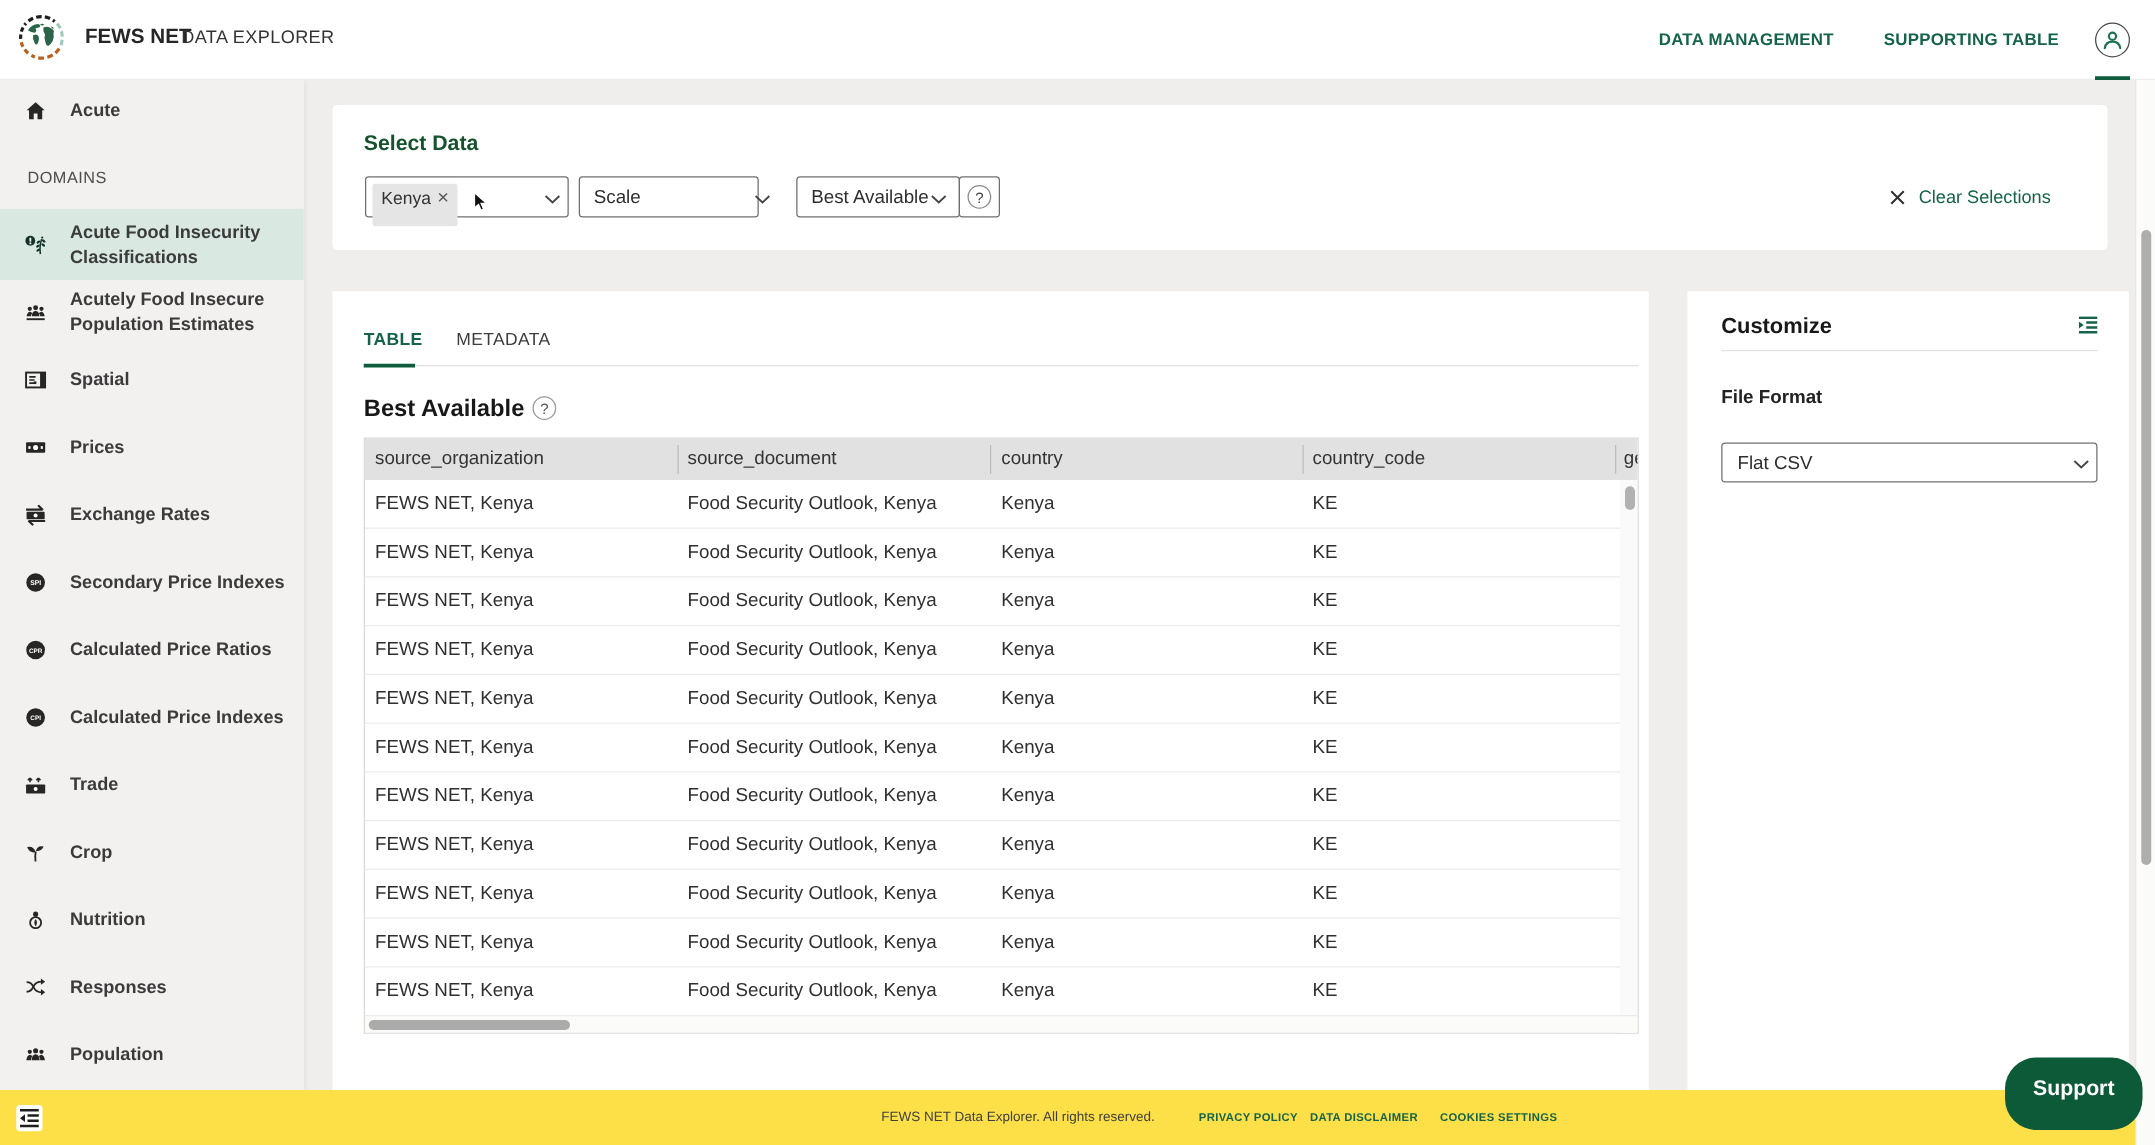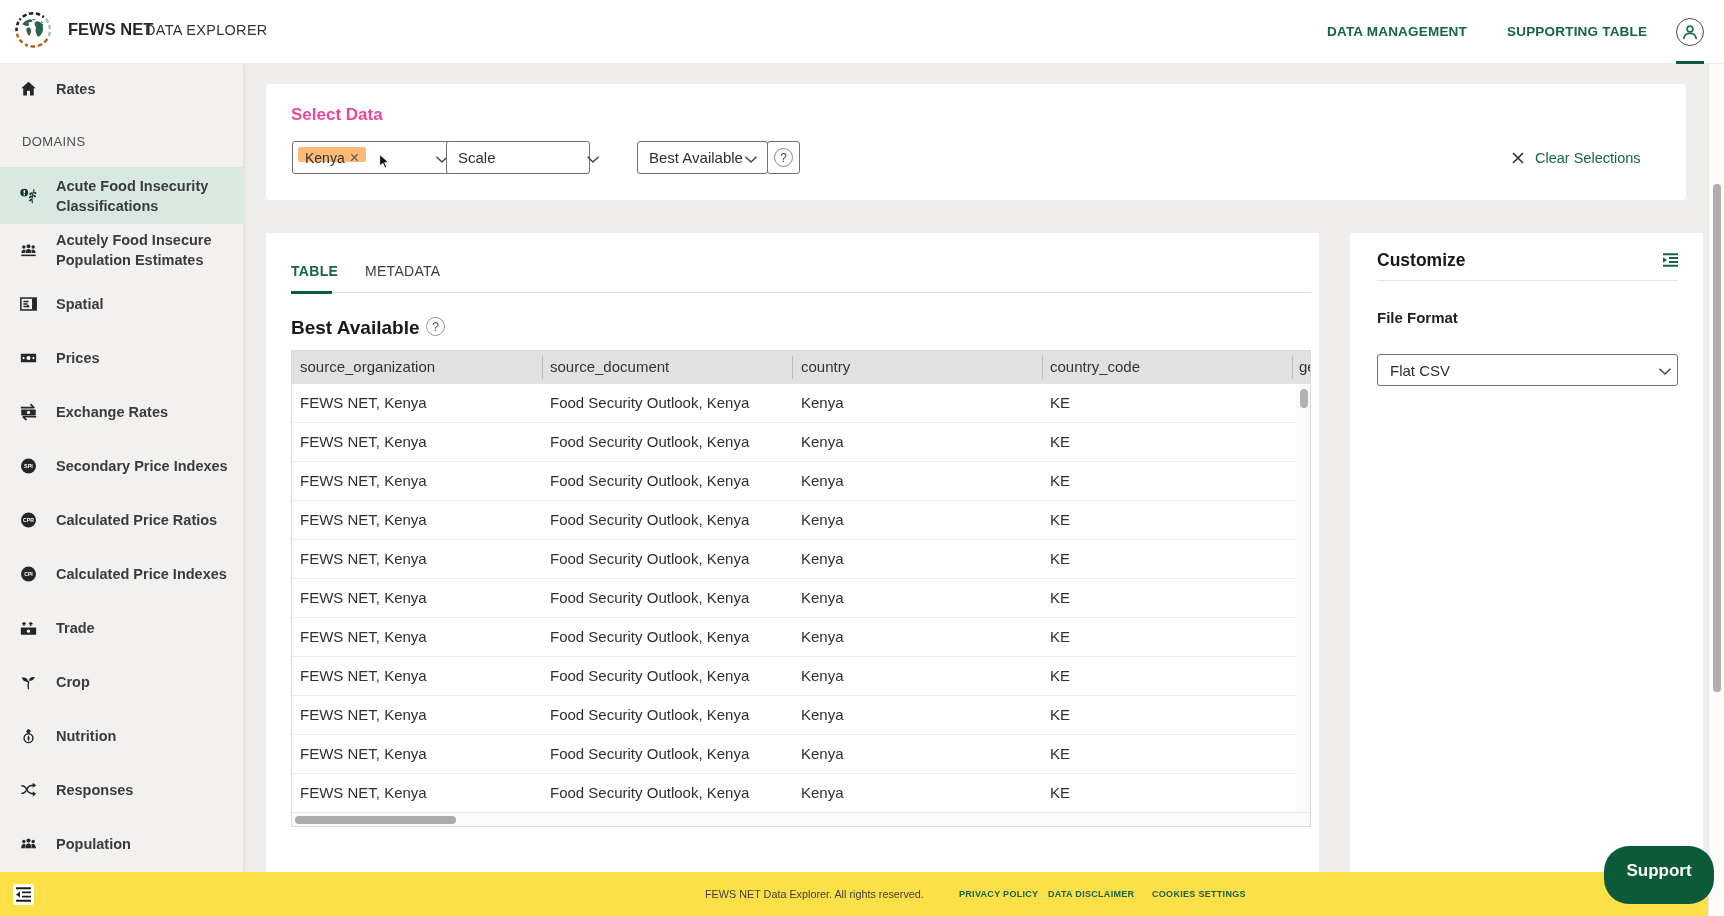--- a/index.html
+++ b/index.html
@@ -24,21 +24,21 @@
 
 
 #main { position:absolute; left:243px; top:64px; width:1465px; height:808px; background:#efeeec; }
 #pagebar { position:absolute; left:1708px; top:64px; width:16px; height:852px; background:#fbfbfa; border-left:1px solid #e6e6e5; z-index:6; }
 #pagebar .thumb { position:absolute; left:4px; top:120px; width:8px; height:508px; background:#aeaeae; border-radius:4px; }
 
 .card { background:#fff; border-radius:4px; }
 #select-card { position:absolute; left:23px; top:20px; width:1420px; height:116px; }
 .sel { position:absolute; top:57px; height:33px; border:1px solid #6f6f6f; border-radius:3px; background:#fff; font-size:15px; color:#2e2e2e; }
 .chev { position:absolute; width:14px; height:14px; }
-.chip { position:absolute; left:5px; top:5px; height:15px; background:#fdba74; border-radius:2px; font-size:14px; color:#333; line-height:22px; padding:0 7px; }
+.chip { position:absolute; left:5px; top:5px; height:34px; background:#e5e5e5; border-radius:2px; font-size:14px; color:#333; line-height:22px; padding:0 7px; }
 .chip .x { color:#555; margin-left:5px; font-size:16px; }
 #clear-sel { position:absolute; left:1269px; top:66px; font-size:14.5px; color:#14634a; font-weight:500; }
 
 #left-panel { position:absolute; left:23px; top:169px; width:1053px; height:639px; background:#fff; }
 #right-panel { position:absolute; left:1090px; top:169px; width:353px; height:734px; background:#fff;margin-left:17px; }
 
 
 .tabbar { position:absolute; left:25px; top:0; width:1020px; height:60px; border-bottom:1px solid #e0e0e0; }
 .tab { position:absolute; top:30px; font-size:15px; letter-spacing:0.3px; }
 #tab-table { left:0; color:#14634a; font-weight:bold; font-size:14px; }
@@ -83,21 +83,21 @@
     <path d="M1.8 14.5 Q2.6 9.3 8 9.3 Q13.4 9.3 14.2 14.5" fill="none" stroke="#1e7350" stroke-width="1.7" stroke-linecap="round"></path>
   </svg>
   <div id="avatar-underline"></div>
 </div>
 
 <div id="sidebar">
   <div class="side-item" style="top:5px;height:40px">
     <svg class="ico" viewBox="0 0 20 20">
         <path d="M10 1.5 L18.5 9 H16.2 V17.5 H11.8 V12 H8.2 V17.5 H3.8 V9 H1.5 Z" fill="#262626"></path>
       </svg>
-    <div class="txt">Rates</div>
+    <div class="txt">Acute</div>
   </div>
   <div id="domains-label">DOMAINS</div>
   <div class="side-item" style="top:103px;height:57px;background:#d9e9e2">
     <svg class="ico" viewBox="0 0 20 20">
       <circle cx="5" cy="6" r="4.6" fill="#12332a"></circle>
         <rect x="4.2" y="3.2" width="1.7" height="3.6" fill="#fff"></rect>
         <rect x="4.2" y="7.6" width="1.7" height="1.7" fill="#fff"></rect>
       <path d="M14.5 18.5 Q13.4 12 15.6 4.5" stroke="#12332a" stroke-width="1.4" fill="none"></path>
       <ellipse cx="12.6" cy="7.2" rx="2" ry="1.1" transform="rotate(-35 12.6 7.2)" fill="#12332a"></ellipse>
       <ellipse cx="17.6" cy="6.2" rx="2" ry="1.1" transform="rotate(35 17.6 6.2)" fill="#12332a"></ellipse>
@@ -210,28 +210,28 @@
       <path d="M1.2 15 Q1.9 10 4.8 9.8 L7 11 Q5.8 12.2 5.6 15 Z" fill="#262626"></path>
       <path d="M18.8 15 Q18.1 10 15.2 9.8 L13 11 Q14.2 12.2 14.4 15 Z" fill="#262626"></path>
       <path d="M6.2 15 Q6.6 9.3 10 9.3 Q13.4 9.3 13.8 15 Z" fill="#262626"></path>
     </svg>
     <div class="txt">Population</div>
   </div>
 </div>
 
 <div id="main">
   <div id="select-card" class="card">
-    <div style="position:absolute;left:25px;top:21px;font-size:17px;font-weight:bold;color:#ec4899">Select Data</div>
+    <div style="position:absolute;left:25px;top:21px;font-size:17px;font-weight:bold;color:#14532d">Select Data</div>
     <div class="sel" style="left:26px;width:163px">
       <div class="chip">Kenya<span class="x">×</span></div>
       <svg class="chev" style="left:142px;top:10px" viewBox="0 0 14 14">
           <path d="M1.5 4.8 L7 10 L12.5 4.8" fill="none" stroke="#444" stroke-width="1.5"></path>
         </svg>
     </div>
-    <div class="sel" style="left:180px;width:144px">
+    <div class="sel" style="left:197px;width:144px">
       <span style="position:absolute;left:11px;top:7px">Scale</span>
       <svg class="chev" style="left:139px;top:10px" viewBox="0 0 14 14">
           <path d="M1.5 4.8 L7 10 L12.5 4.8" fill="none" stroke="#444" stroke-width="1.5"></path>
         </svg>
     </div>
     <div class="sel" style="left:371px;width:131px">
       <span style="position:absolute;left:11px;top:7px">Best Available</span>
       <svg class="chev" style="left:106px;top:10px" viewBox="0 0 14 14">
           <path d="M1.5 4.8 L7 10 L12.5 4.8" fill="none" stroke="#444" stroke-width="1.5"></path>
         </svg>

